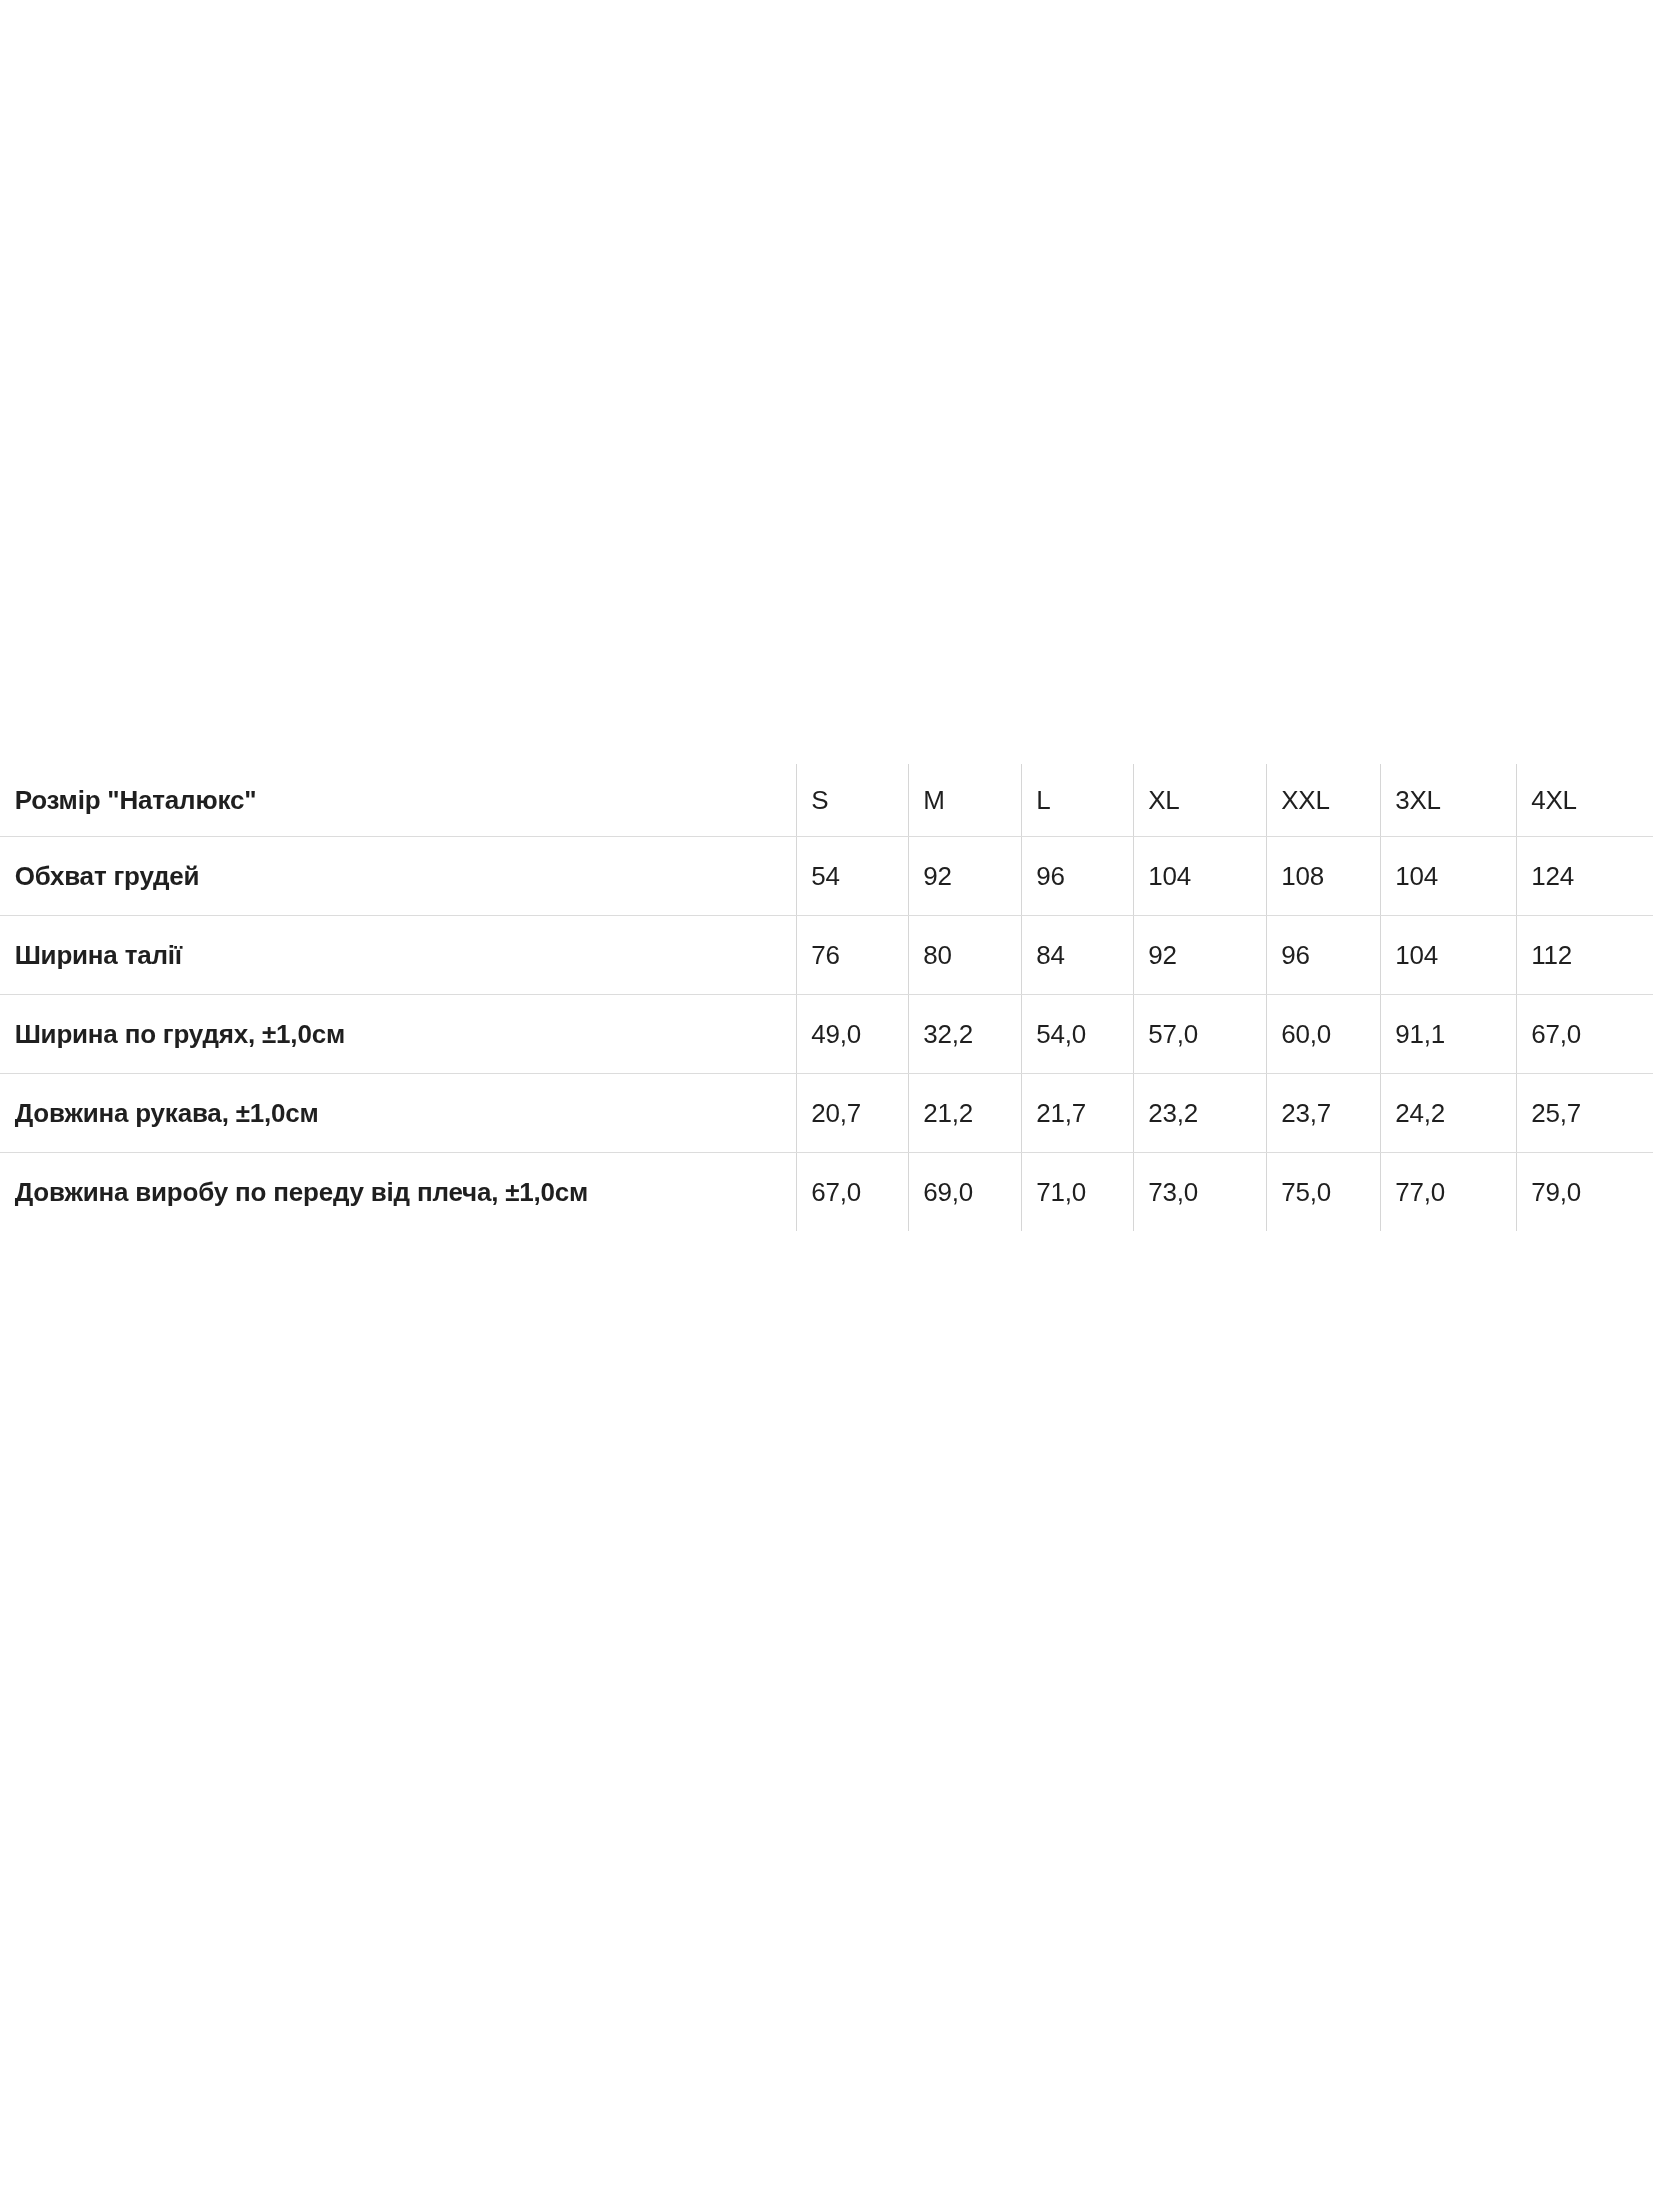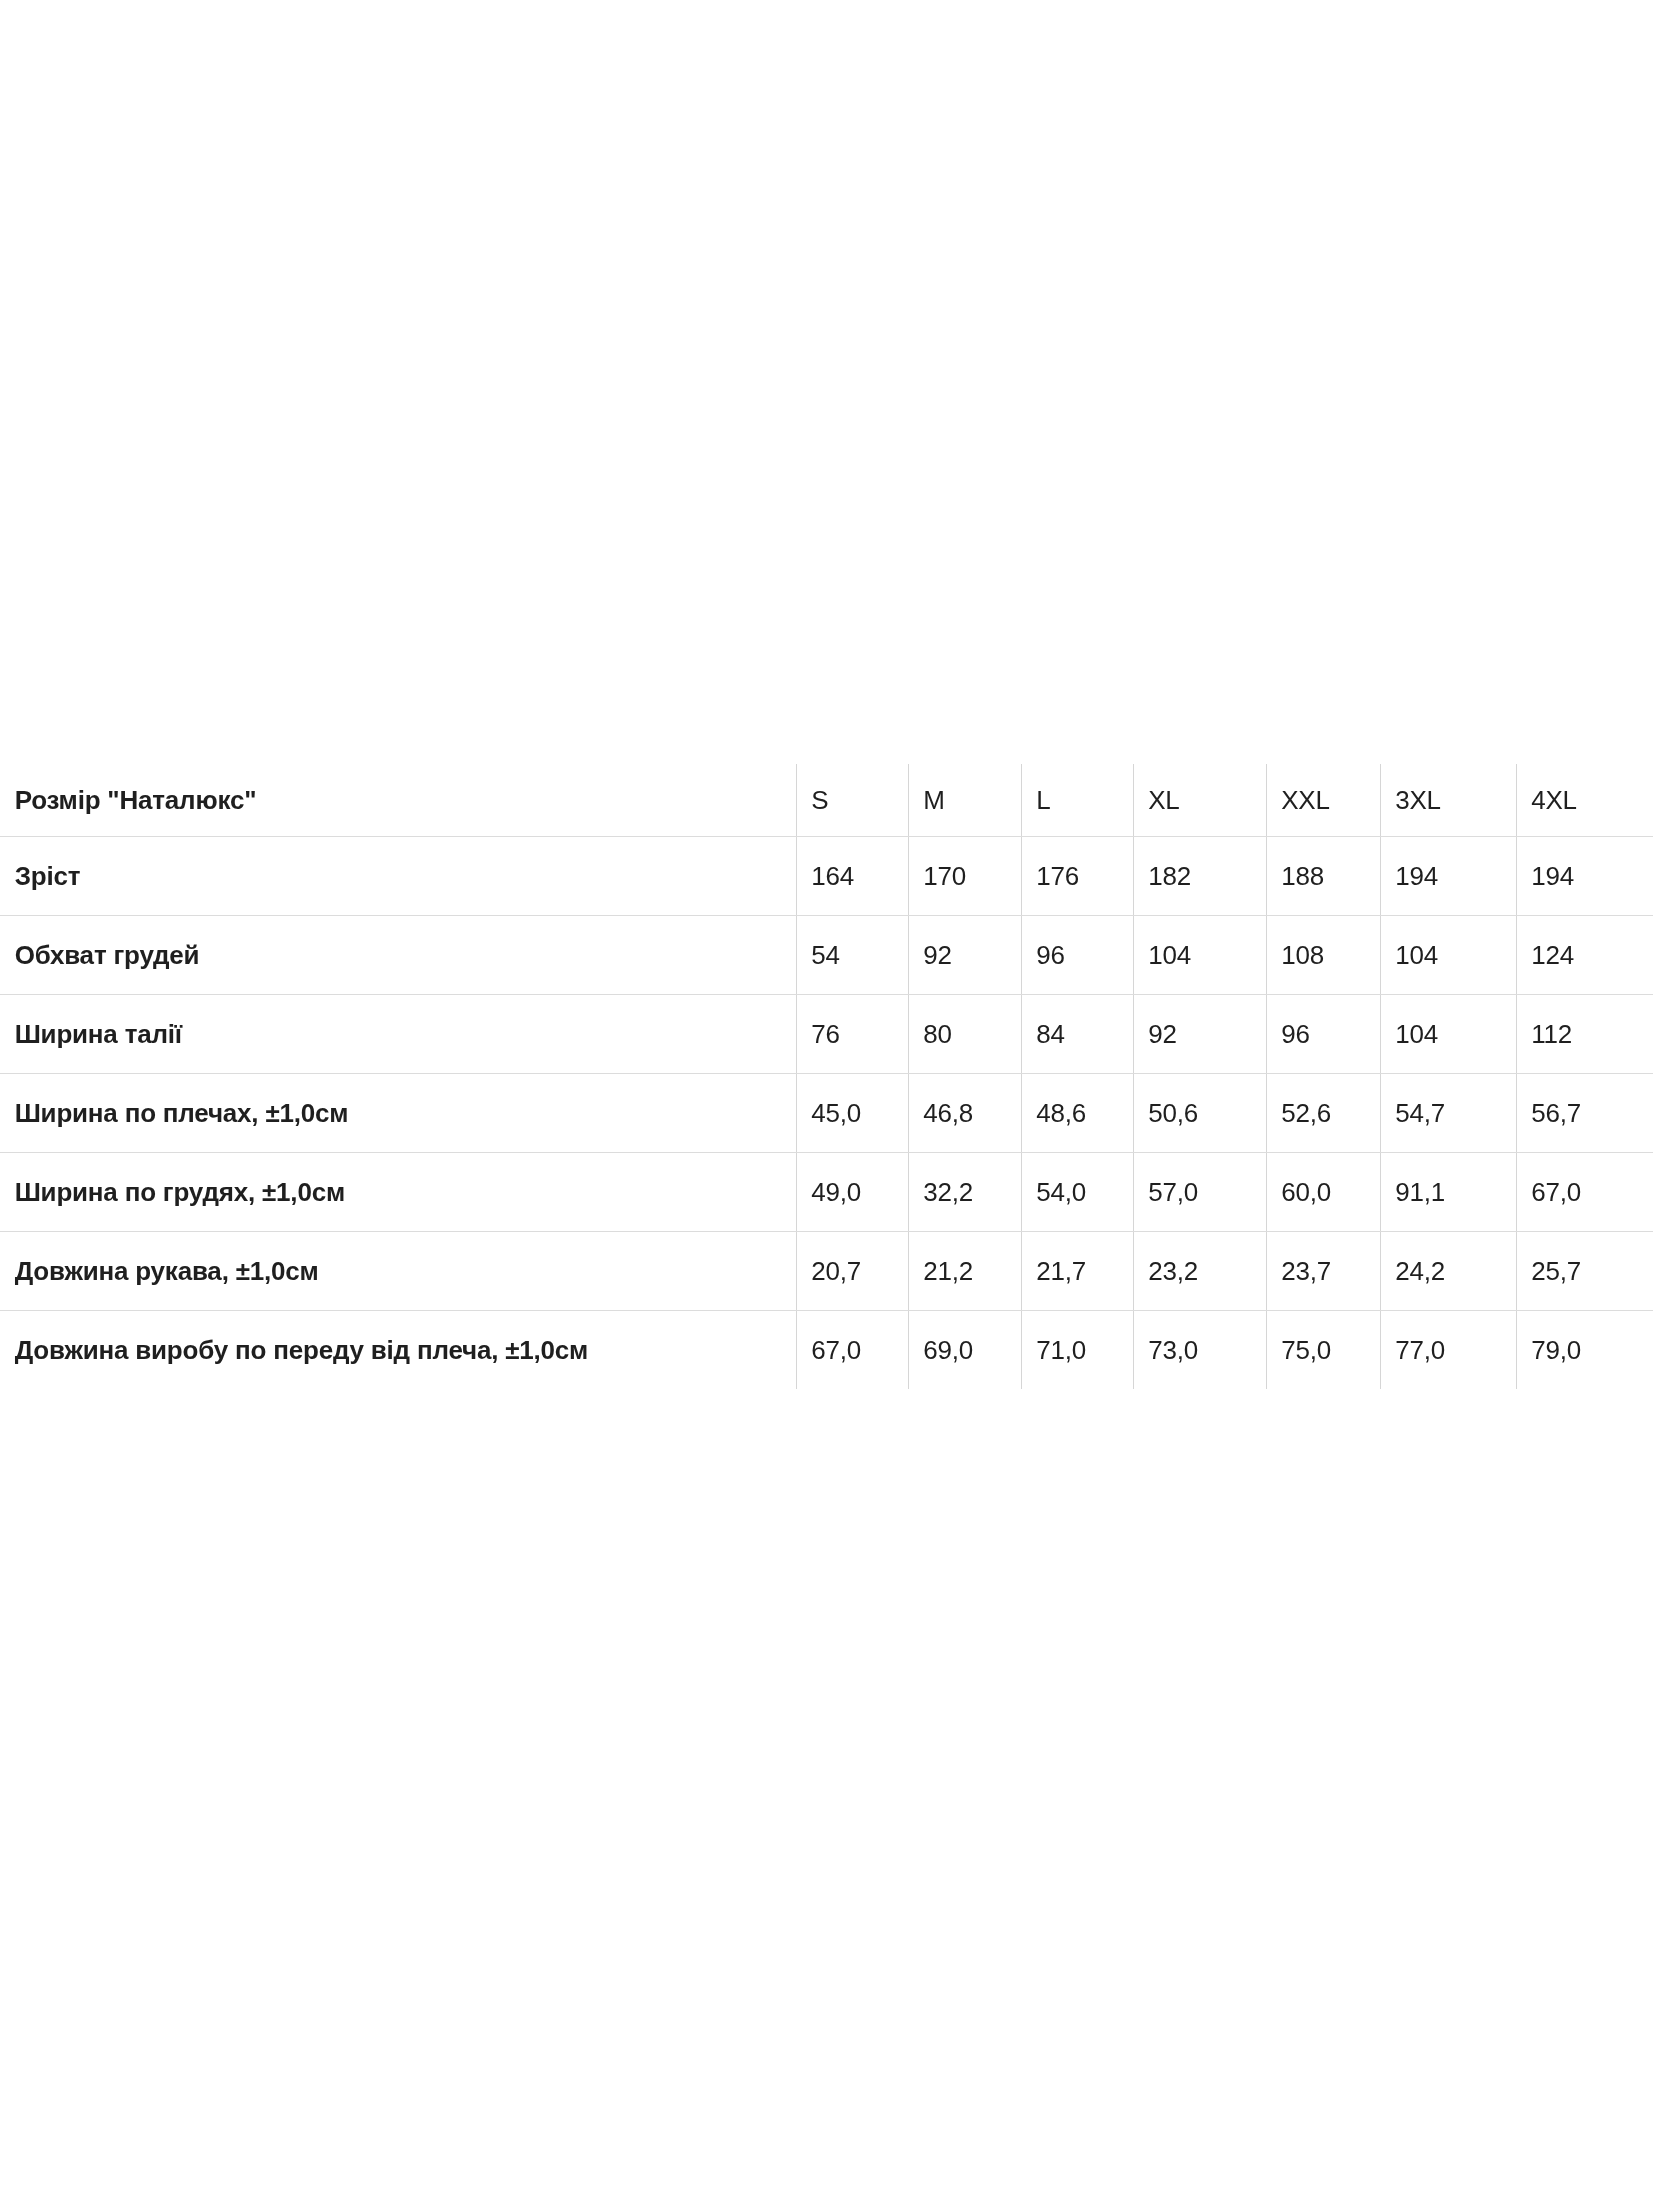--- a/index.html
+++ b/index.html
@@ -68,58 +68,38 @@
         <td class="label-cell">Розмір "Наталюкс"</td>
         <td>S</td>
         <td>M</td>
         <td>L</td>
         <td>XL</td>
         <td>XXL</td>
         <td>3XL</td>
         <td>4XL</td>
       </tr>
       <tr class="data-row">
-        <td class="label-cell">Зріст</td>
-        <td>164</td>
-        <td>170</td>
-        <td>176</td>
-        <td>182</td>
-        <td>188</td>
-        <td>194</td>
-        <td>194</td>
-      </tr>
-      <tr class="data-row">
         <td class="label-cell">Обхват грудей</td>
         <td>54</td>
         <td>92</td>
         <td>96</td>
         <td>104</td>
         <td>108</td>
         <td>104</td>
         <td>124</td>
       </tr>
       <tr class="data-row">
         <td class="label-cell">Ширина талії</td>
         <td>76</td>
         <td>80</td>
         <td>84</td>
         <td>92</td>
         <td>96</td>
         <td>104</td>
         <td>112</td>
-      </tr>
-      <tr class="data-row">
-        <td class="label-cell">Ширина по плечах, ±1,0см</td>
-        <td>45,0</td>
-        <td>46,8</td>
-        <td>48,6</td>
-        <td>50,6</td>
-        <td>52,6</td>
-        <td>54,7</td>
-        <td>56,7</td>
       </tr>
       <tr class="data-row">
         <td class="label-cell">Ширина по грудях, ±1,0см</td>
         <td>49,0</td>
         <td>32,2</td>
         <td>54,0</td>
         <td>57,0</td>
         <td>60,0</td>
         <td>91,1</td>
         <td>67,0</td>

